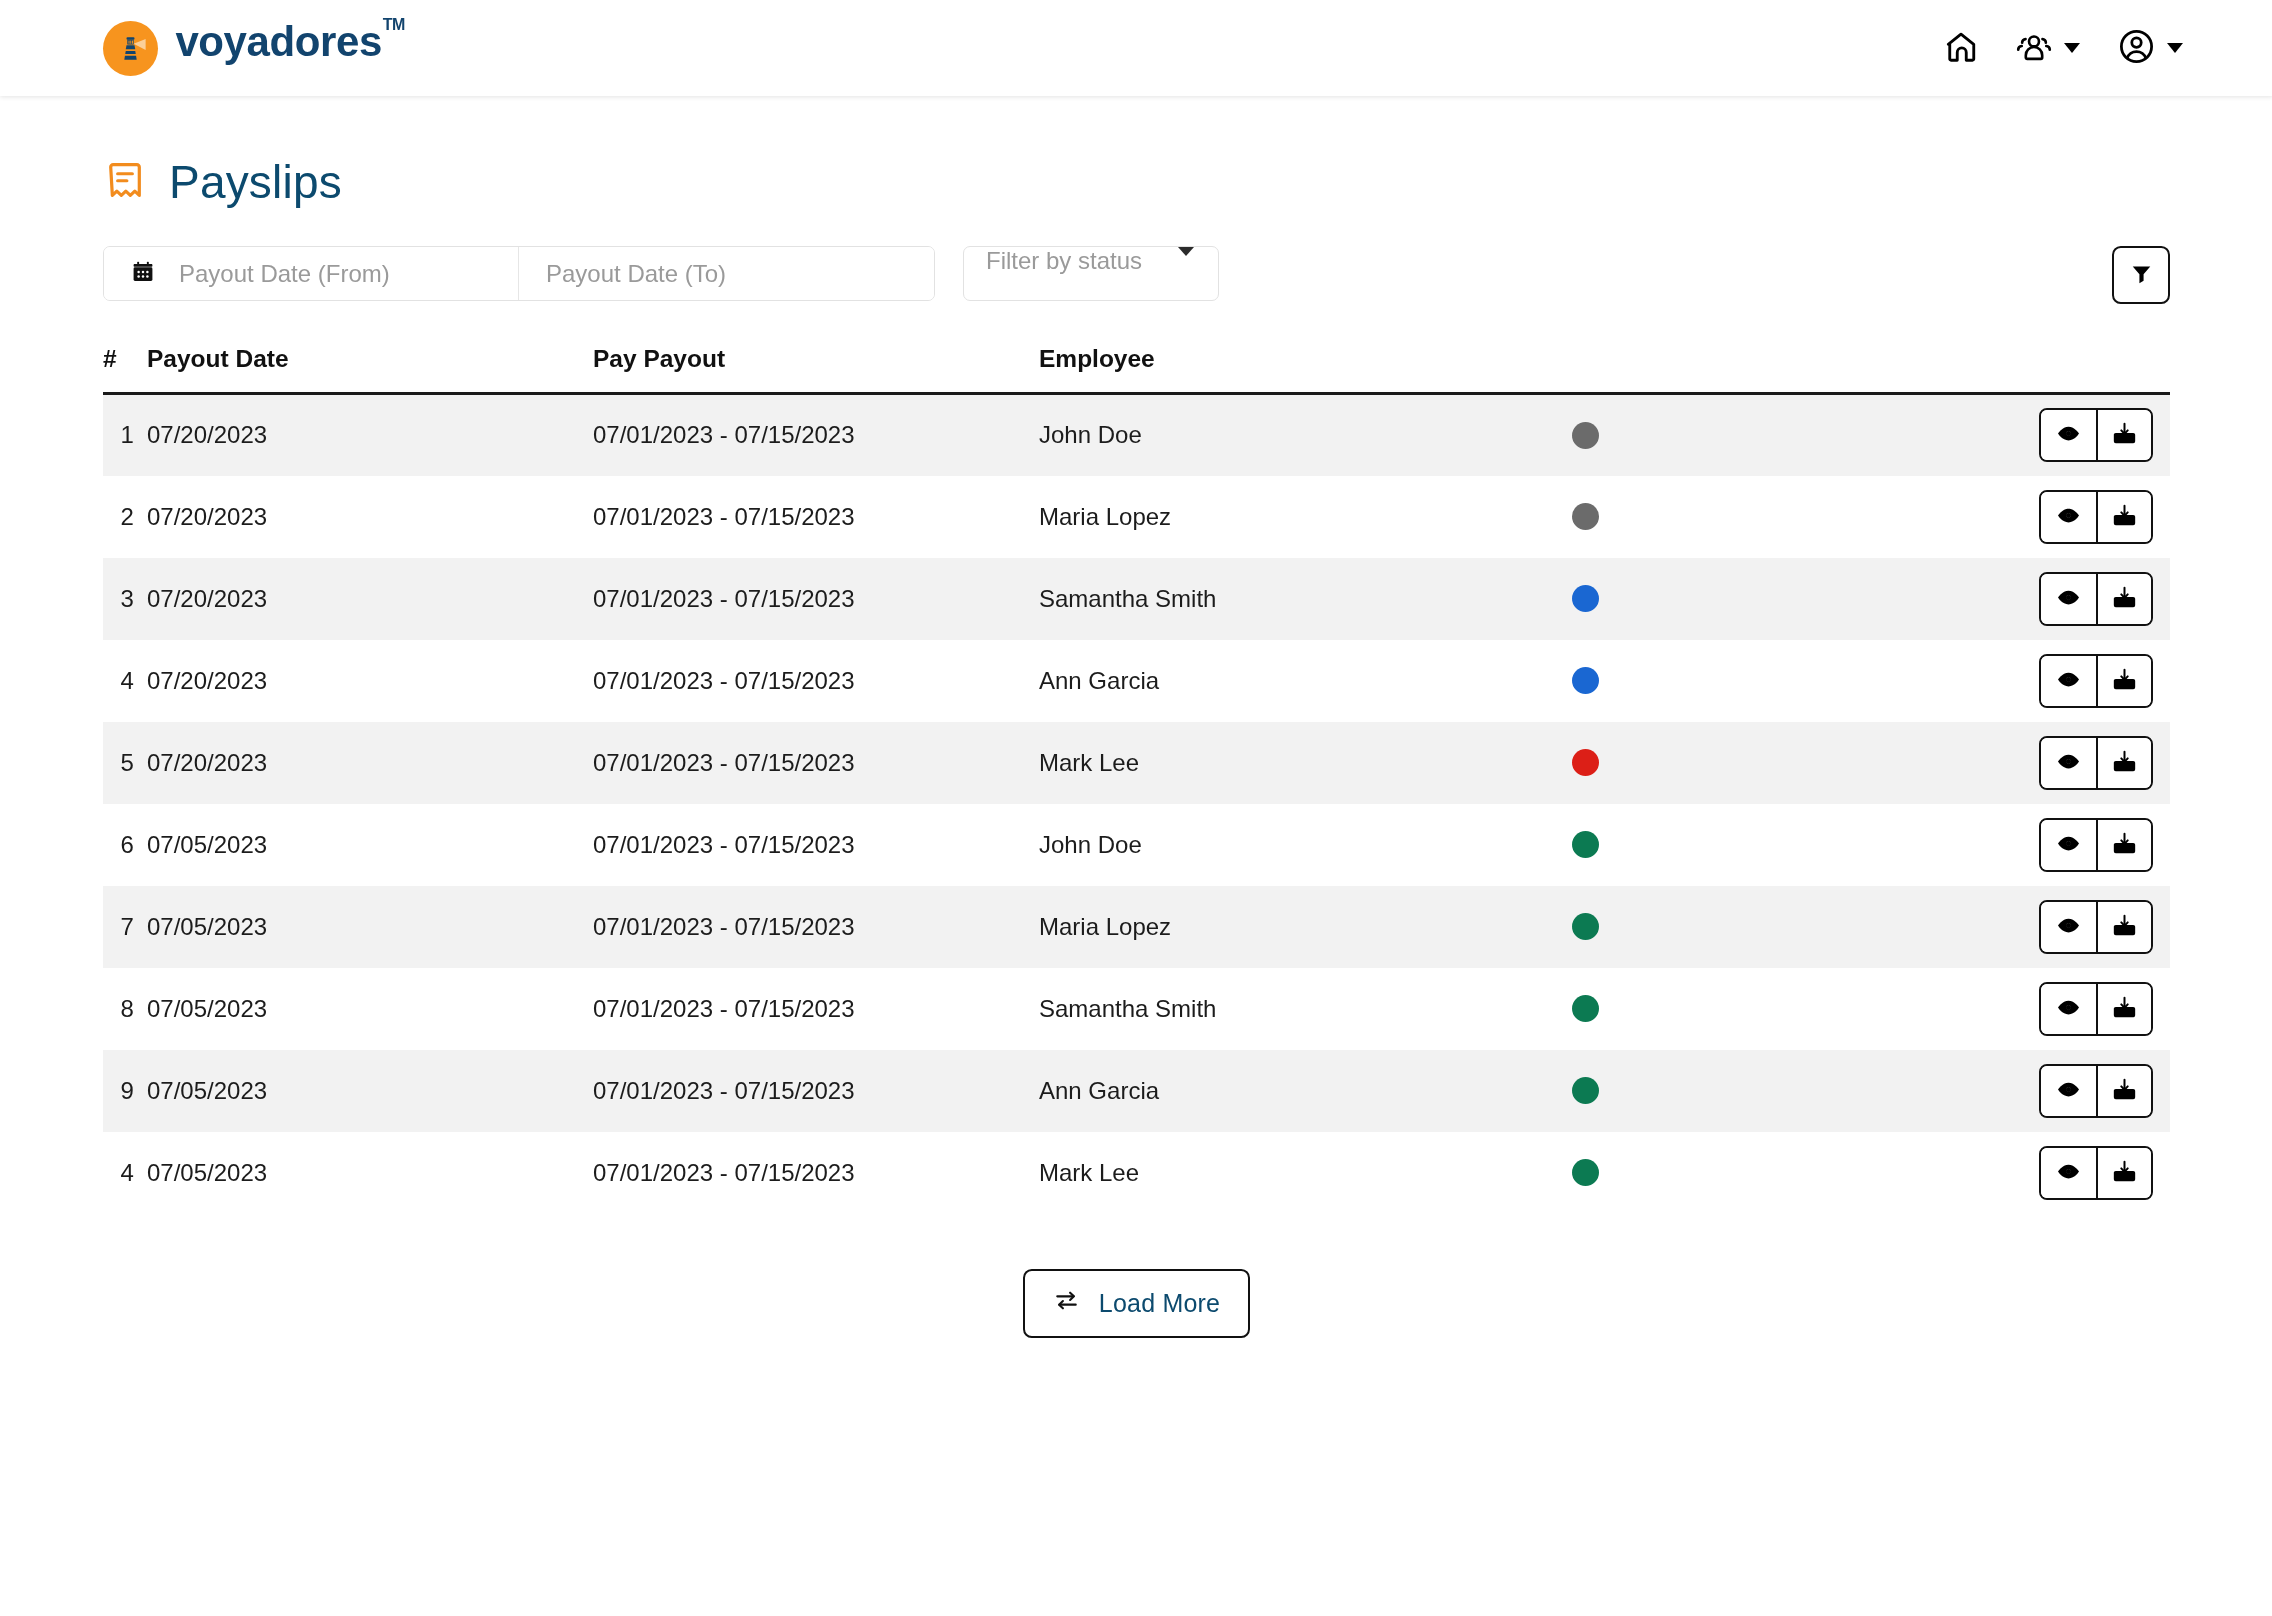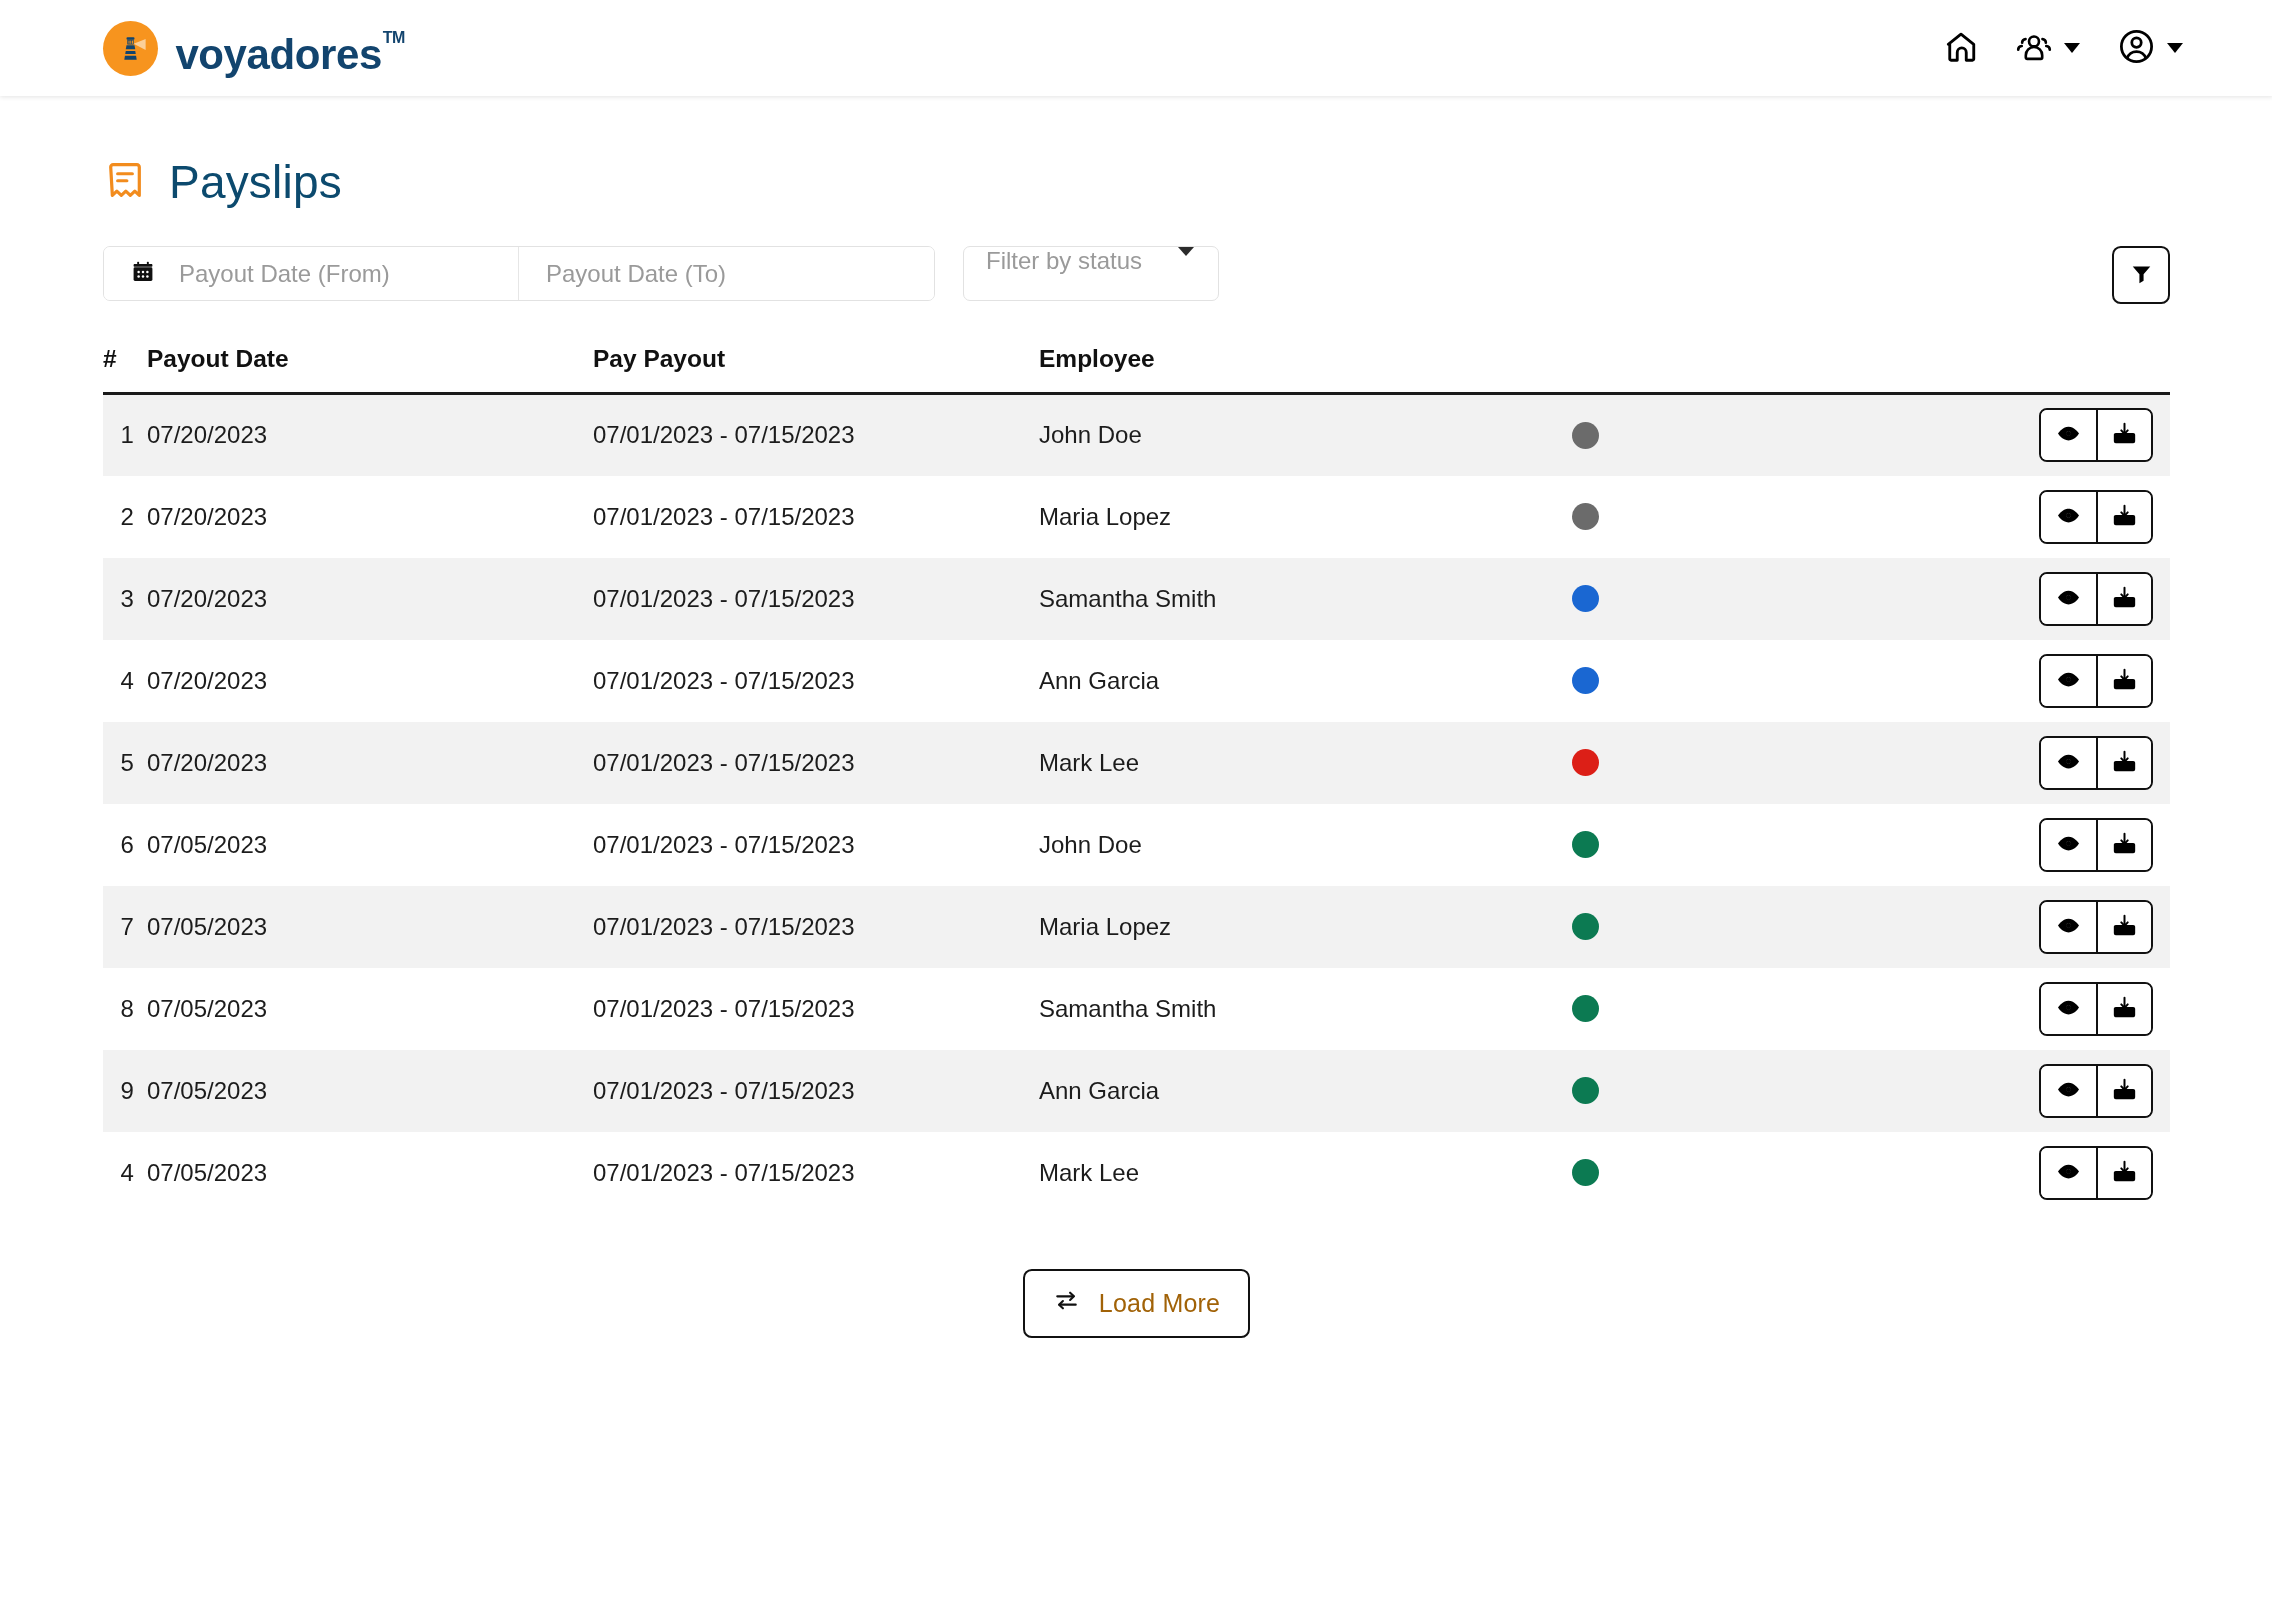--- a/index.html
+++ b/index.html
@@ -17,21 +17,21 @@
     width: 100%;
     background: #ffffff;
     display: flex;
     align-items: center;
     justify-content: space-between;
     padding: 0 87px 0 103px;
     box-shadow: 0 2.4px 4.7px rgba(0,0,0,0.11);
     position: relative;
     z-index: 10;
   }
-  .brand { display: flex; align-items: flex-end; gap: 17.4px; }
+  .brand { display: flex; align-items: flex-start; gap: 17.4px; }
   .brand-mark {
     width: 55px; height: 55px; border-radius: 50%;
     background: #f7941e;
     display: flex; align-items: center; justify-content: center;
     flex: none;
   }
   .brand-name {
     font-size: 42px;
     font-weight: 700;
     color: #12446e;
@@ -188,21 +188,21 @@
   }
   .loadmore {
     display: flex; align-items: center; gap: 19px;
     border: 2px solid #111;
     border-radius: 8.7px;
     background: #fff;
     padding: 16px 28px;
     cursor: pointer;
   }
   .loadmore span {
-    font-size: 25px; color: #a16207; font-weight: 400;
+    font-size: 25px; color: #0c4a6e; font-weight: 400;
     letter-spacing: 0.2px;
     text-align: right;
   }
 </style>
 </head>
 <body>
 
 <div class="app-header">
   <div class="brand">
     <div class="brand-mark">

